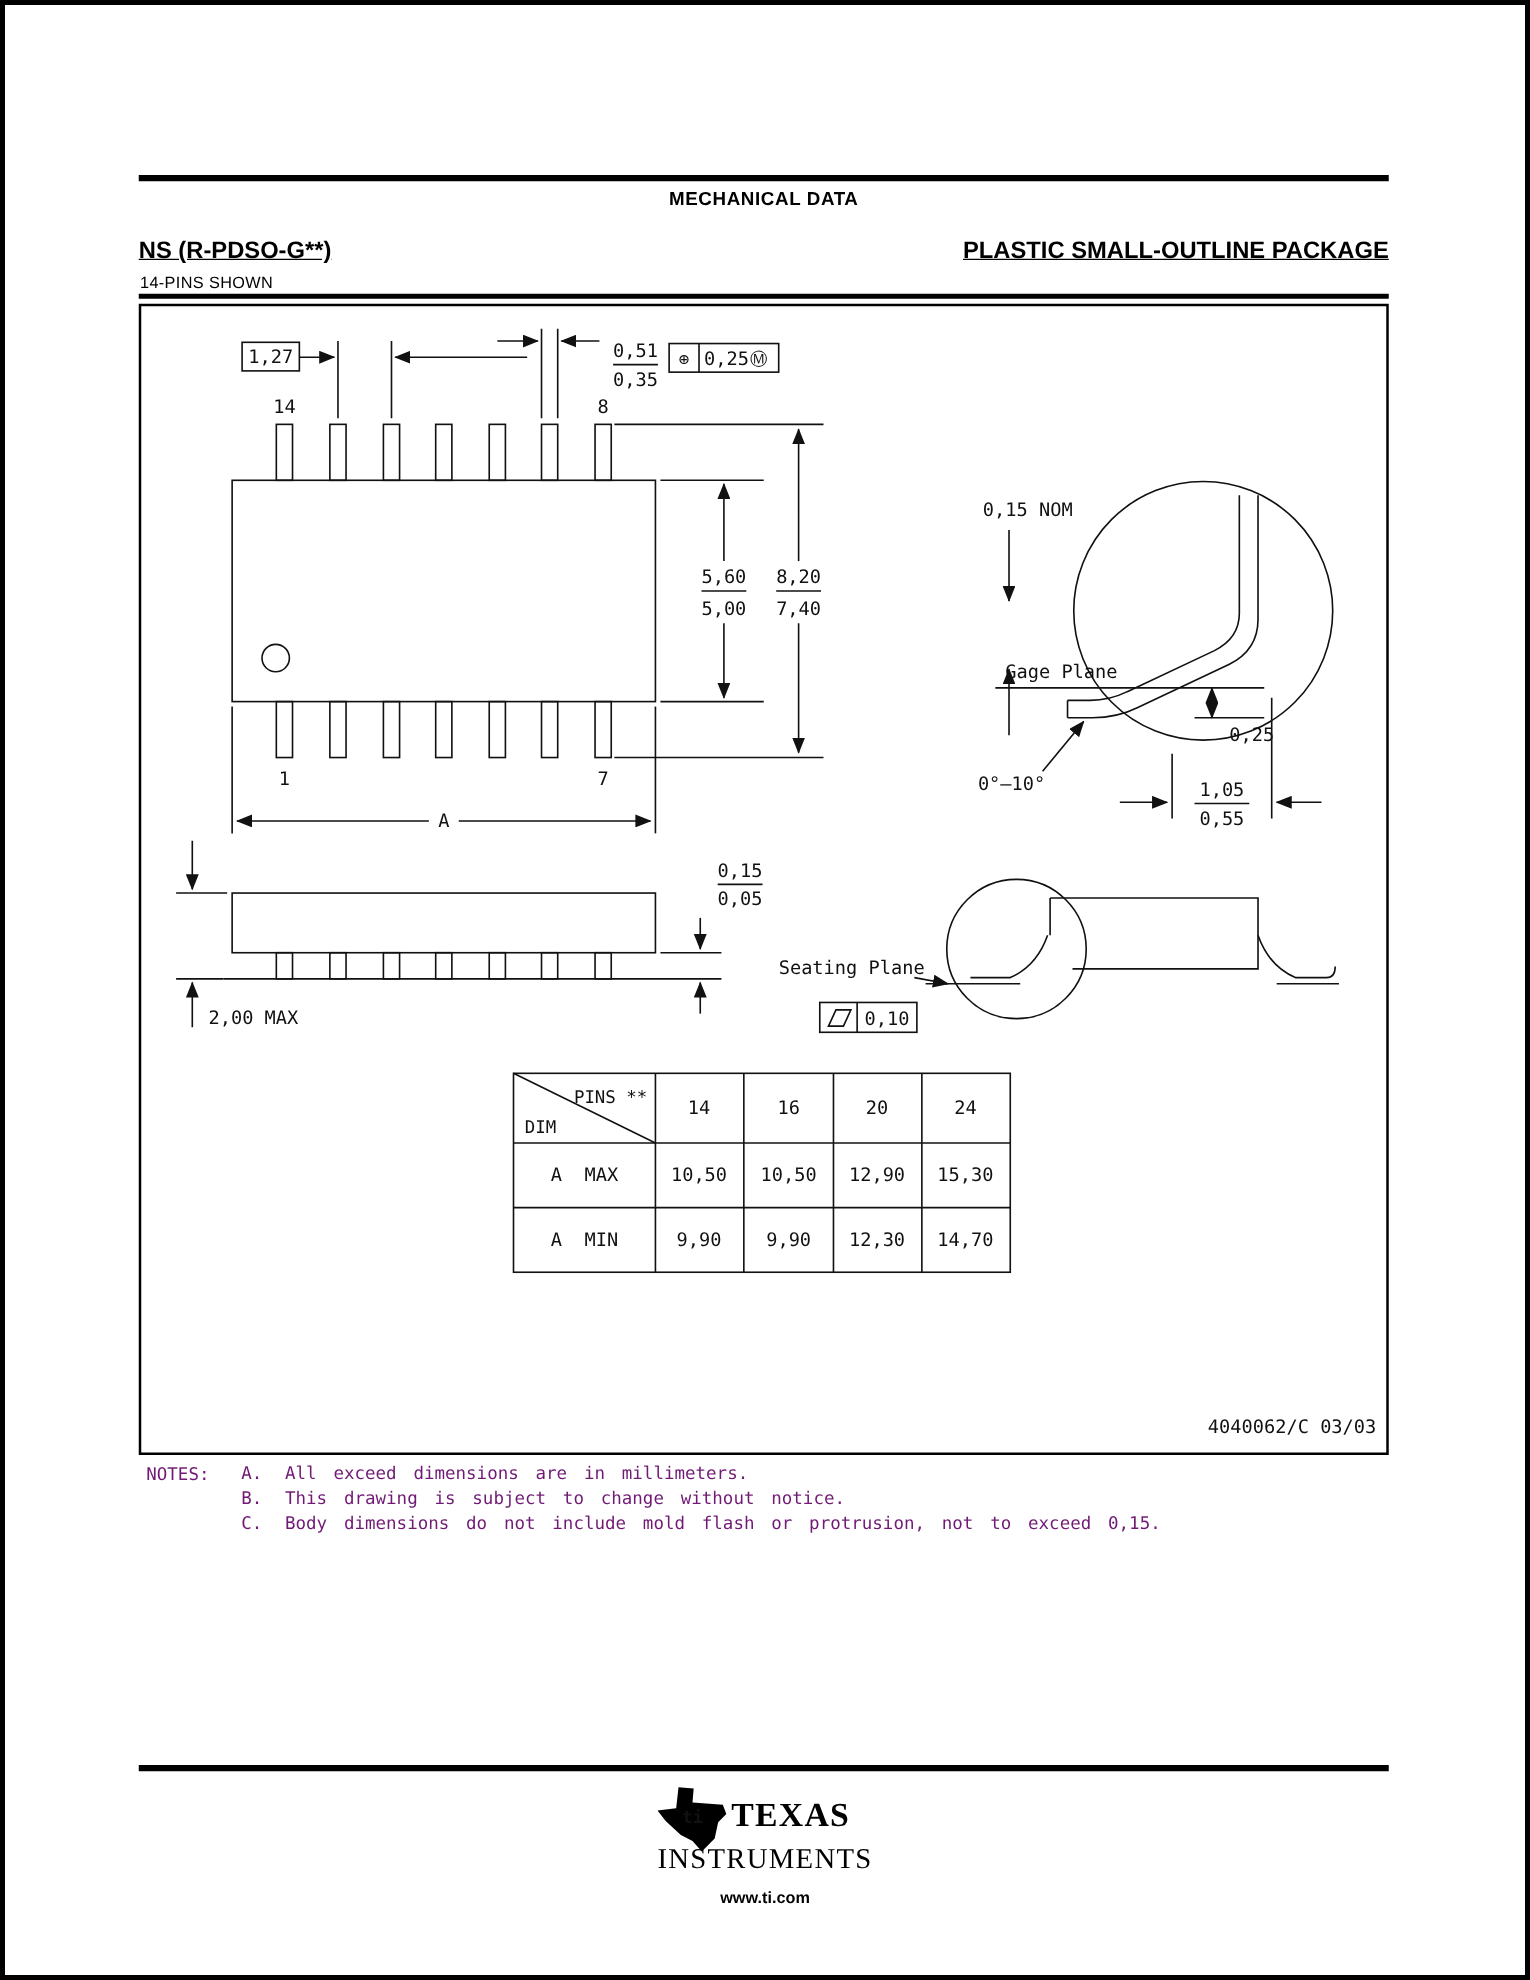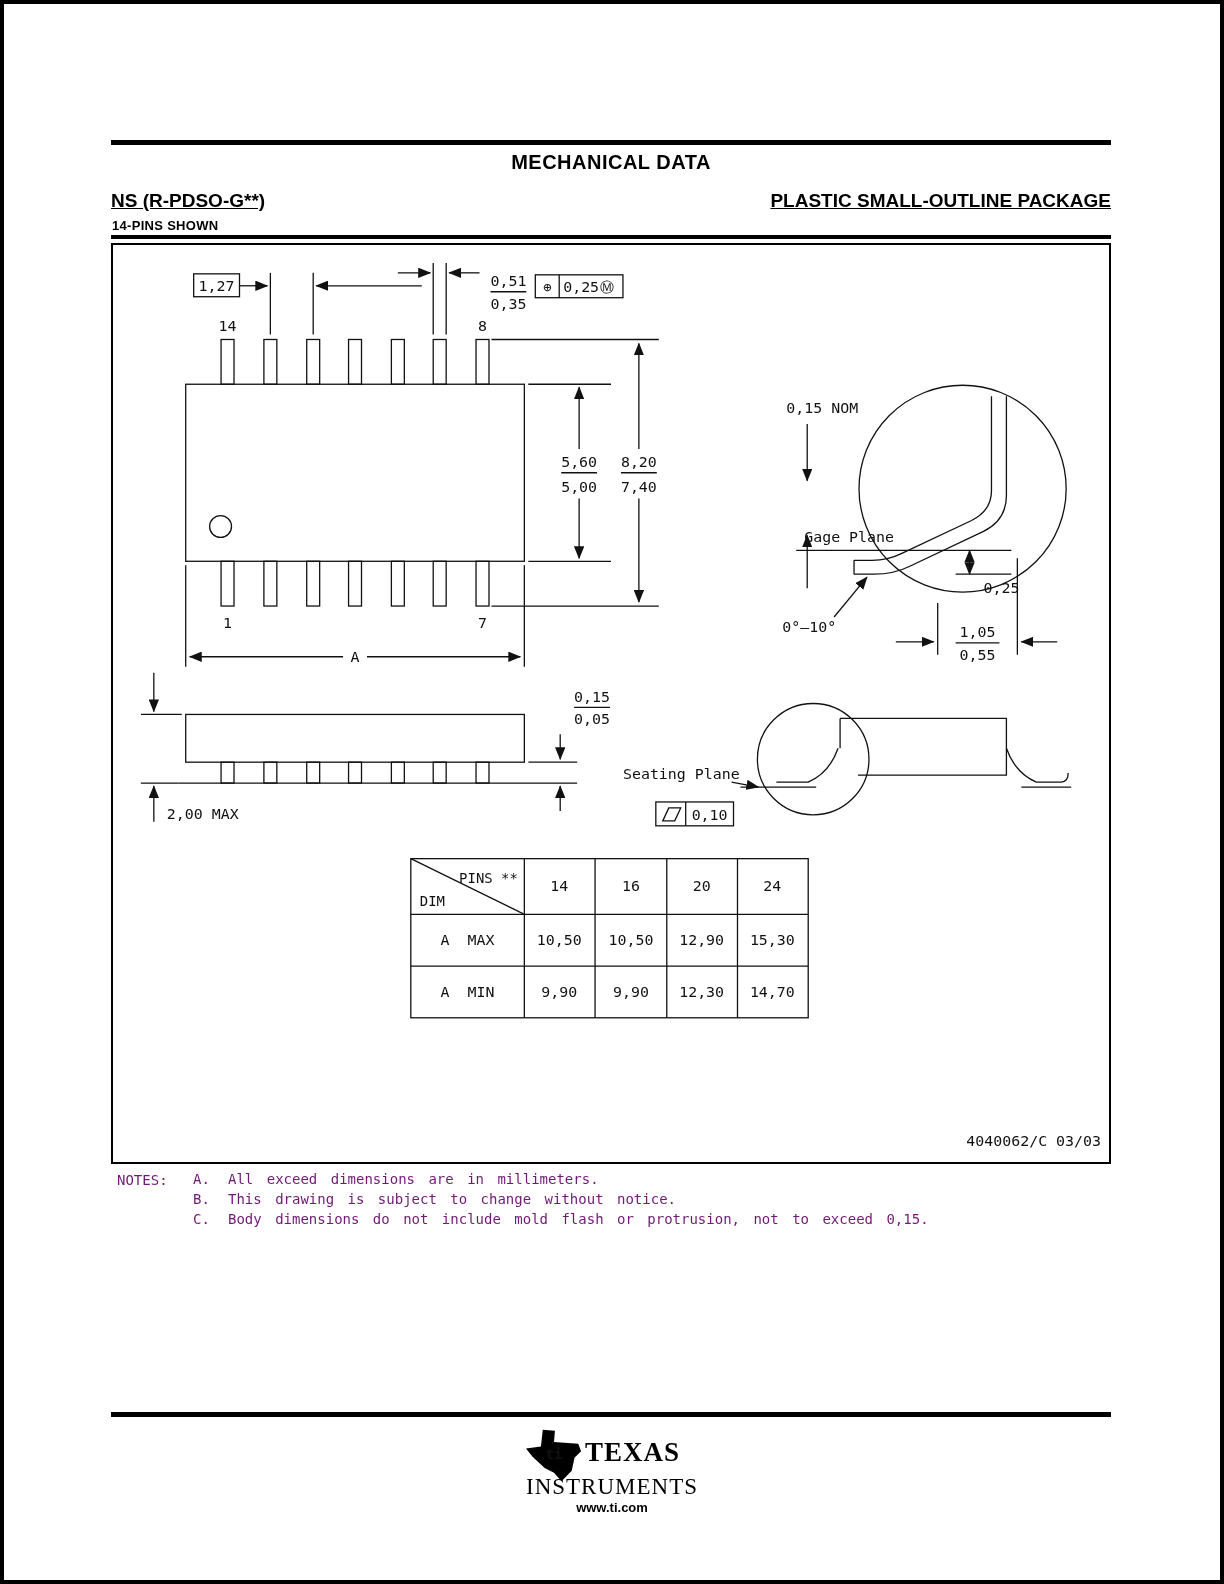--- a/index.html
+++ b/index.html
@@ -5,43 +5,43 @@
   * { margin:0; padding:0; box-sizing:border-box; }
   html,body { background:#e8e8e8; }
   body { font-family:"Liberation Sans", sans-serif; color:#000; }
   .page { position:relative; width:1224px; height:1584px; background:#fff; border:4px solid #000; overflow:hidden; margin:0 auto; }
 
   .rule { position:absolute; left:107px; width:1000px; background:#000; }
   .rule-top { top:136px; height:5px; }
   .rule-sub { top:231px; height:4px; }
   .rule-bottom { top:1408px; height:5px; }
 
-  .title { position:absolute; left:107px; top:147px; width:1000px; text-align:center; font-size:20px; font-weight:bold; letter-spacing:.5px; }
+  .title { position:absolute; left:107px; top:147px; width:1000px; text-align:center; font-size:15px; font-weight:bold; letter-spacing:.5px; }
   .subhead { position:absolute; left:107px; top:186px; width:1000px; display:flex; justify-content:space-between; font-size:19px; font-weight:bold;text-decoration:underline; }
-  .pins-shown { position:absolute; left:108px; top:214px; font-size:13px; font-weight:bold; letter-spacing:.3px; }
+  .pins-shown { position:absolute; left:108px; top:214px; font-size:13px; font-weight:normal; letter-spacing:.3px; }
 
   .frame { position:absolute; left:107px; top:239px; width:1000px; height:921px; border:2px solid #000; background:#fff; }
   .frame svg { display:block; width:100%; height:100%; }
 
   svg line, svg path.ln, svg rect.ln, svg circle.ln, svg polyline { stroke:#111; fill:none; stroke-width:1.3px; }
   svg .thick { stroke-width:1.7px; }
   svg .lead { stroke-width:2px; }
   svg text { font-family:"DejaVu Sans Mono", monospace; font-size:15px; fill:#111; stroke:none; white-space:pre; }
   svg text.sm { font-size:14px; }
 
   .notes { position:absolute; left:113px; top:1167px; font-family:"DejaVu Sans Mono", monospace; font-size:14px; color:#701a75; }
   .notes-label { position:absolute; left:0; top:1px; }
   .note-row { display:flex; margin-left:76px; margin-bottom:4px; word-spacing:5px; }
   .note-key { width:35px; flex:none; }
 
   .footer { position:absolute; left:0; top:1424px; width:100%; display:flex; flex-direction:column; align-items:center; }
   .ti-row { display:flex; align-items:flex-start; }
   .ti-texas { font-family:"Liberation Serif", serif; font-weight:bold; font-size:27px; letter-spacing:1px; margin:9px 0 0 3px; }
   .ti-instruments { font-family:"Liberation Serif", serif; font-weight:normal; font-size:23px; letter-spacing:1px; margin-top:-8px; }
-  .ti-site { font-weight:bold; font-size:13px; }
+  .ti-site { font-weight:bold; font-size:13px; margin-top:10px; }
 </style>
 </head>
 <body>
 
 <div class="page">
 
   <div class="rule rule-top"></div>
   <div class="title">MECHANICAL DATA</div>
   <div class="subhead">
     <span>NS (R-PDSO-G**)</span>

